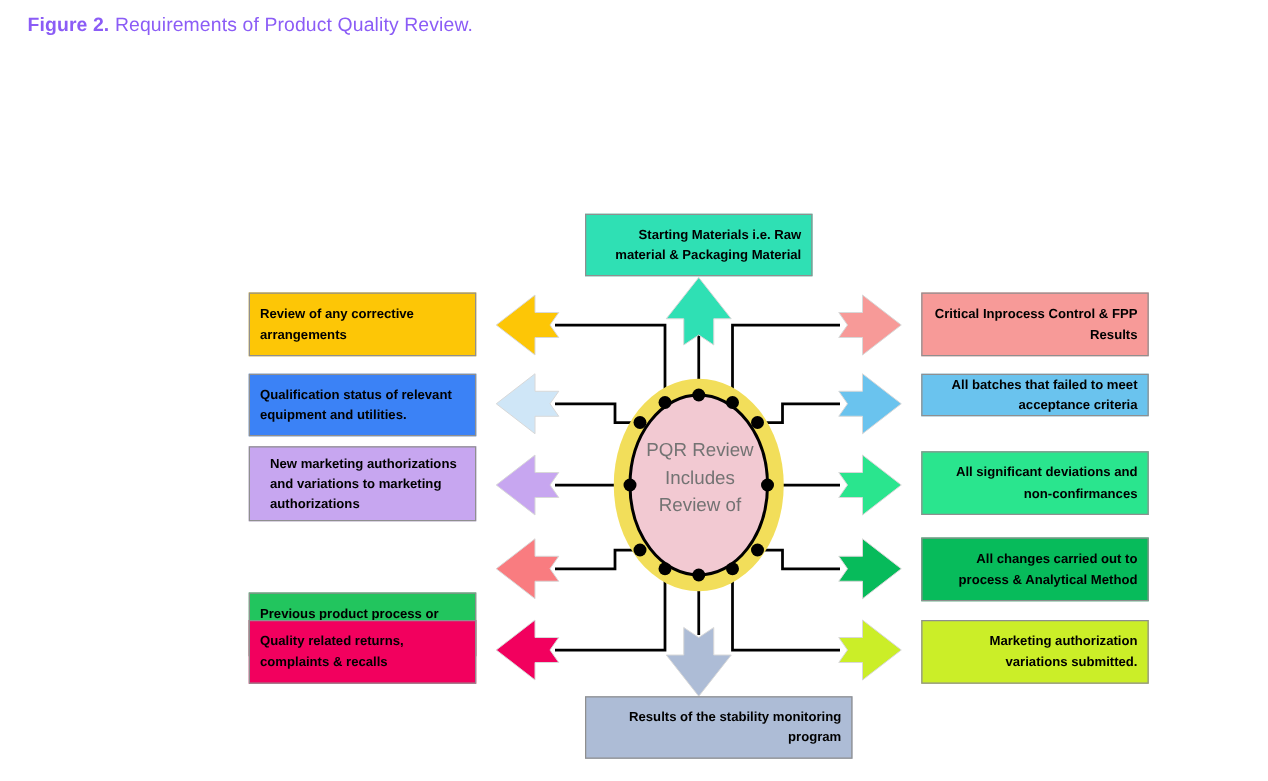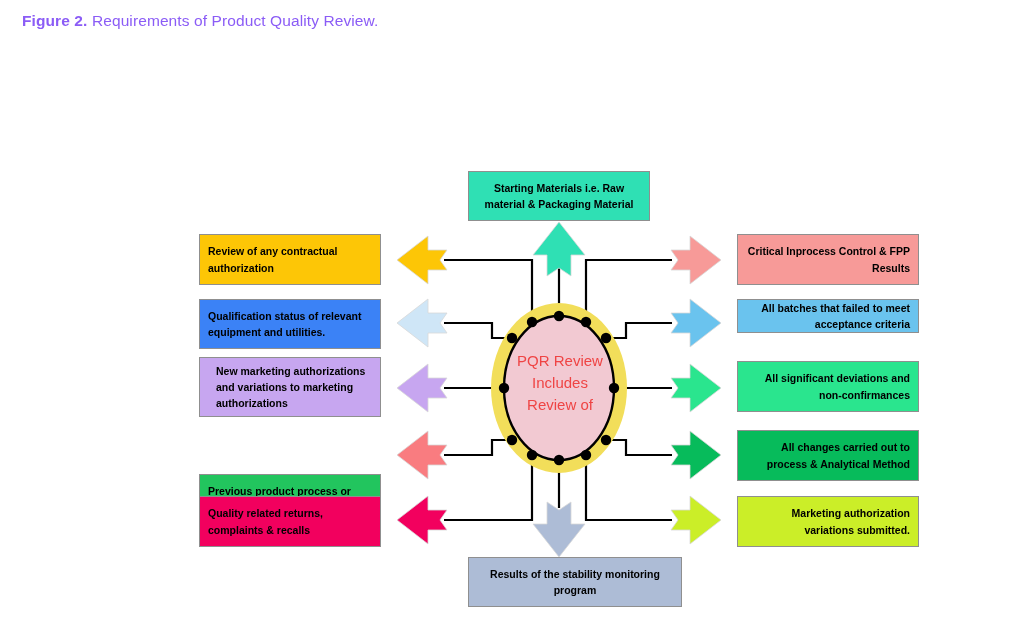--- a/index.html
+++ b/index.html
@@ -40,31 +40,31 @@
     display: flex;
     align-items: center;
     font-size: 10.5px;
     font-weight: bold;
     color: #000000;
     line-height: 1.55;
     padding: 4px 8px;
   }
   .node-box.left   { justify-content: flex-start; text-align: left; }
   .node-box.right  { justify-content: flex-end;   text-align: right; }
-  .node-box.center { justify-content: center;     text-align: center; }
+  .node-box.center { justify-content: center;     text-align: right; }
   .node-box span { display: block; width: 100%; }
   svg { display: block; }
   #center-label {
     position: absolute;
     left: 495px;
     top: 350px;
     width: 130px;
     text-align: center;
     font-size: 15px;
-    color: #ef4444;
+    color: #737373;
     line-height: 1.45;
     pointer-events: none;
   }
 </style>
 </head>
 <body>
 
 <div id="caption">
   <span class="fig-label">Figure 2.</span><span> Requirements of Product Quality Review.</span>
 </div>
@@ -139,21 +139,21 @@
 
 <div class="node-box center" style="left:468px; top:171px; width:182px; height:50px; background:#2fe0b4;">
   <span>Starting Materials i.e. Raw material &amp; Packaging Material</span>
 </div>
 
 <div class="node-box center" style="left:468px; top:557px; width:214px; height:50px; background:#adbcd6;">
   <span>Results of the stability monitoring program</span>
 </div>
 
 <div class="node-box left" style="left:199px; top:234px; width:182px; height:51px; background:#fdc606;">
-  <span>Review of any contractual authorization</span>
+  <span>Review of any corrective arrangements</span>
 </div>
 <div class="node-box left" style="left:199px; top:299px; width:182px; height:50px; background:#3b82f6;">
   <span>Qualification status of relevant equipment and utilities.</span>
 </div>
 <div class="node-box left" style="left:199px; top:357px; width:182px; height:60px; background:#c7a6f0;padding-left:16px;">
   <span>New marketing authorizations and variations to marketing authorizations</span>
 </div>
 <div class="node-box left" style="left:199px; top:430px; width:182px; height:51px; background:#22c55e;margin-top:44px;">
   <span>Previous product process or equipment corrective actions</span>
 </div>

